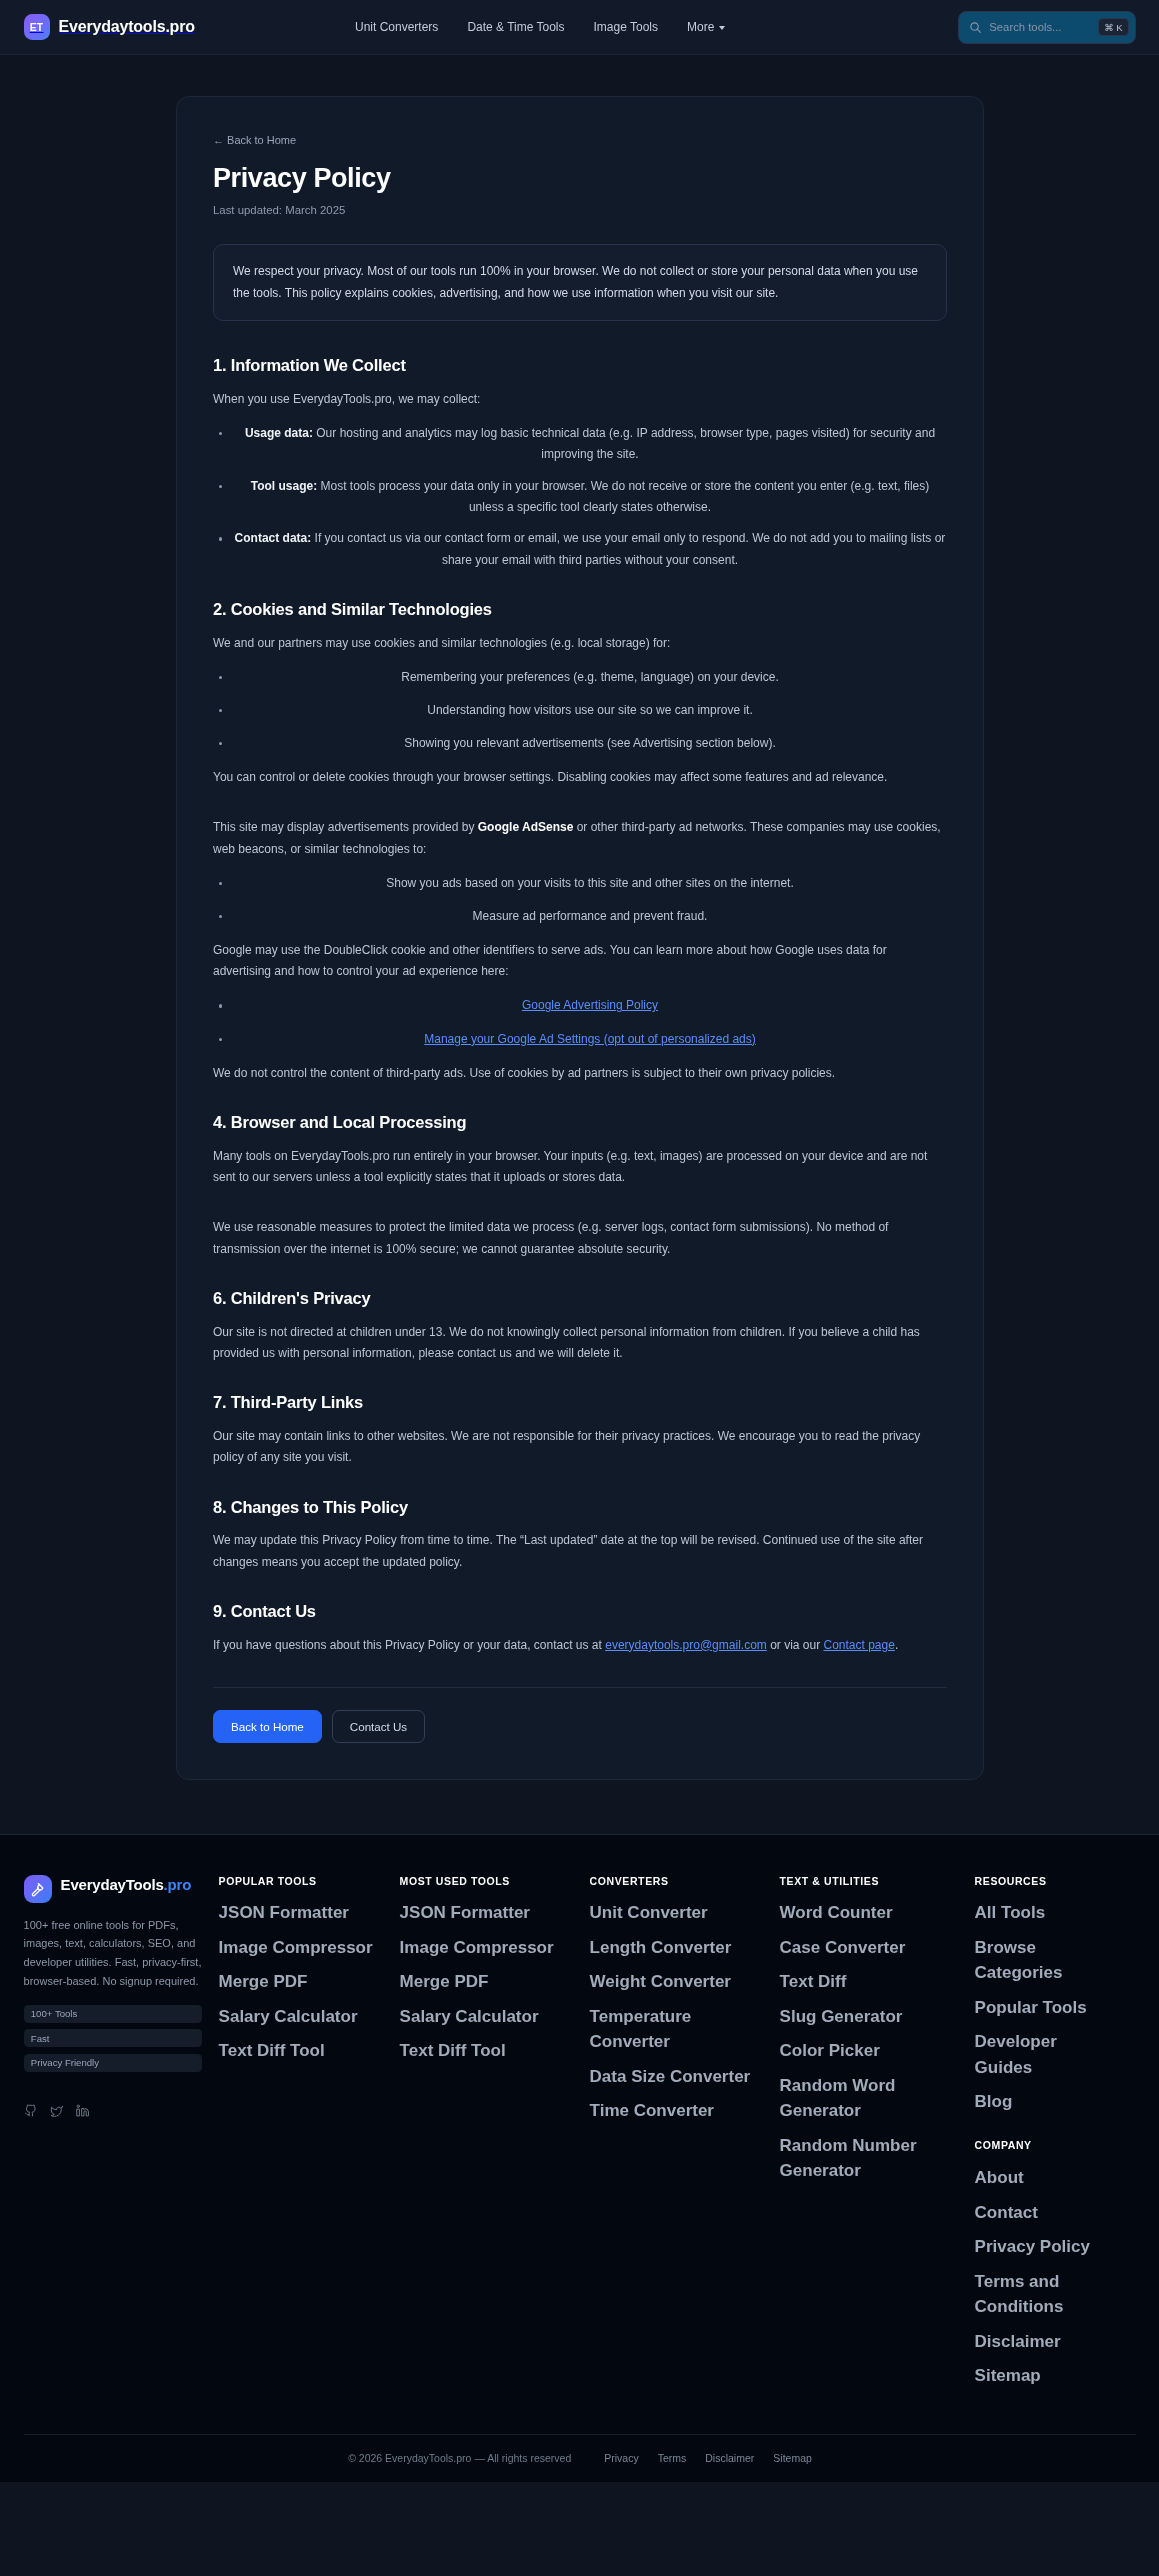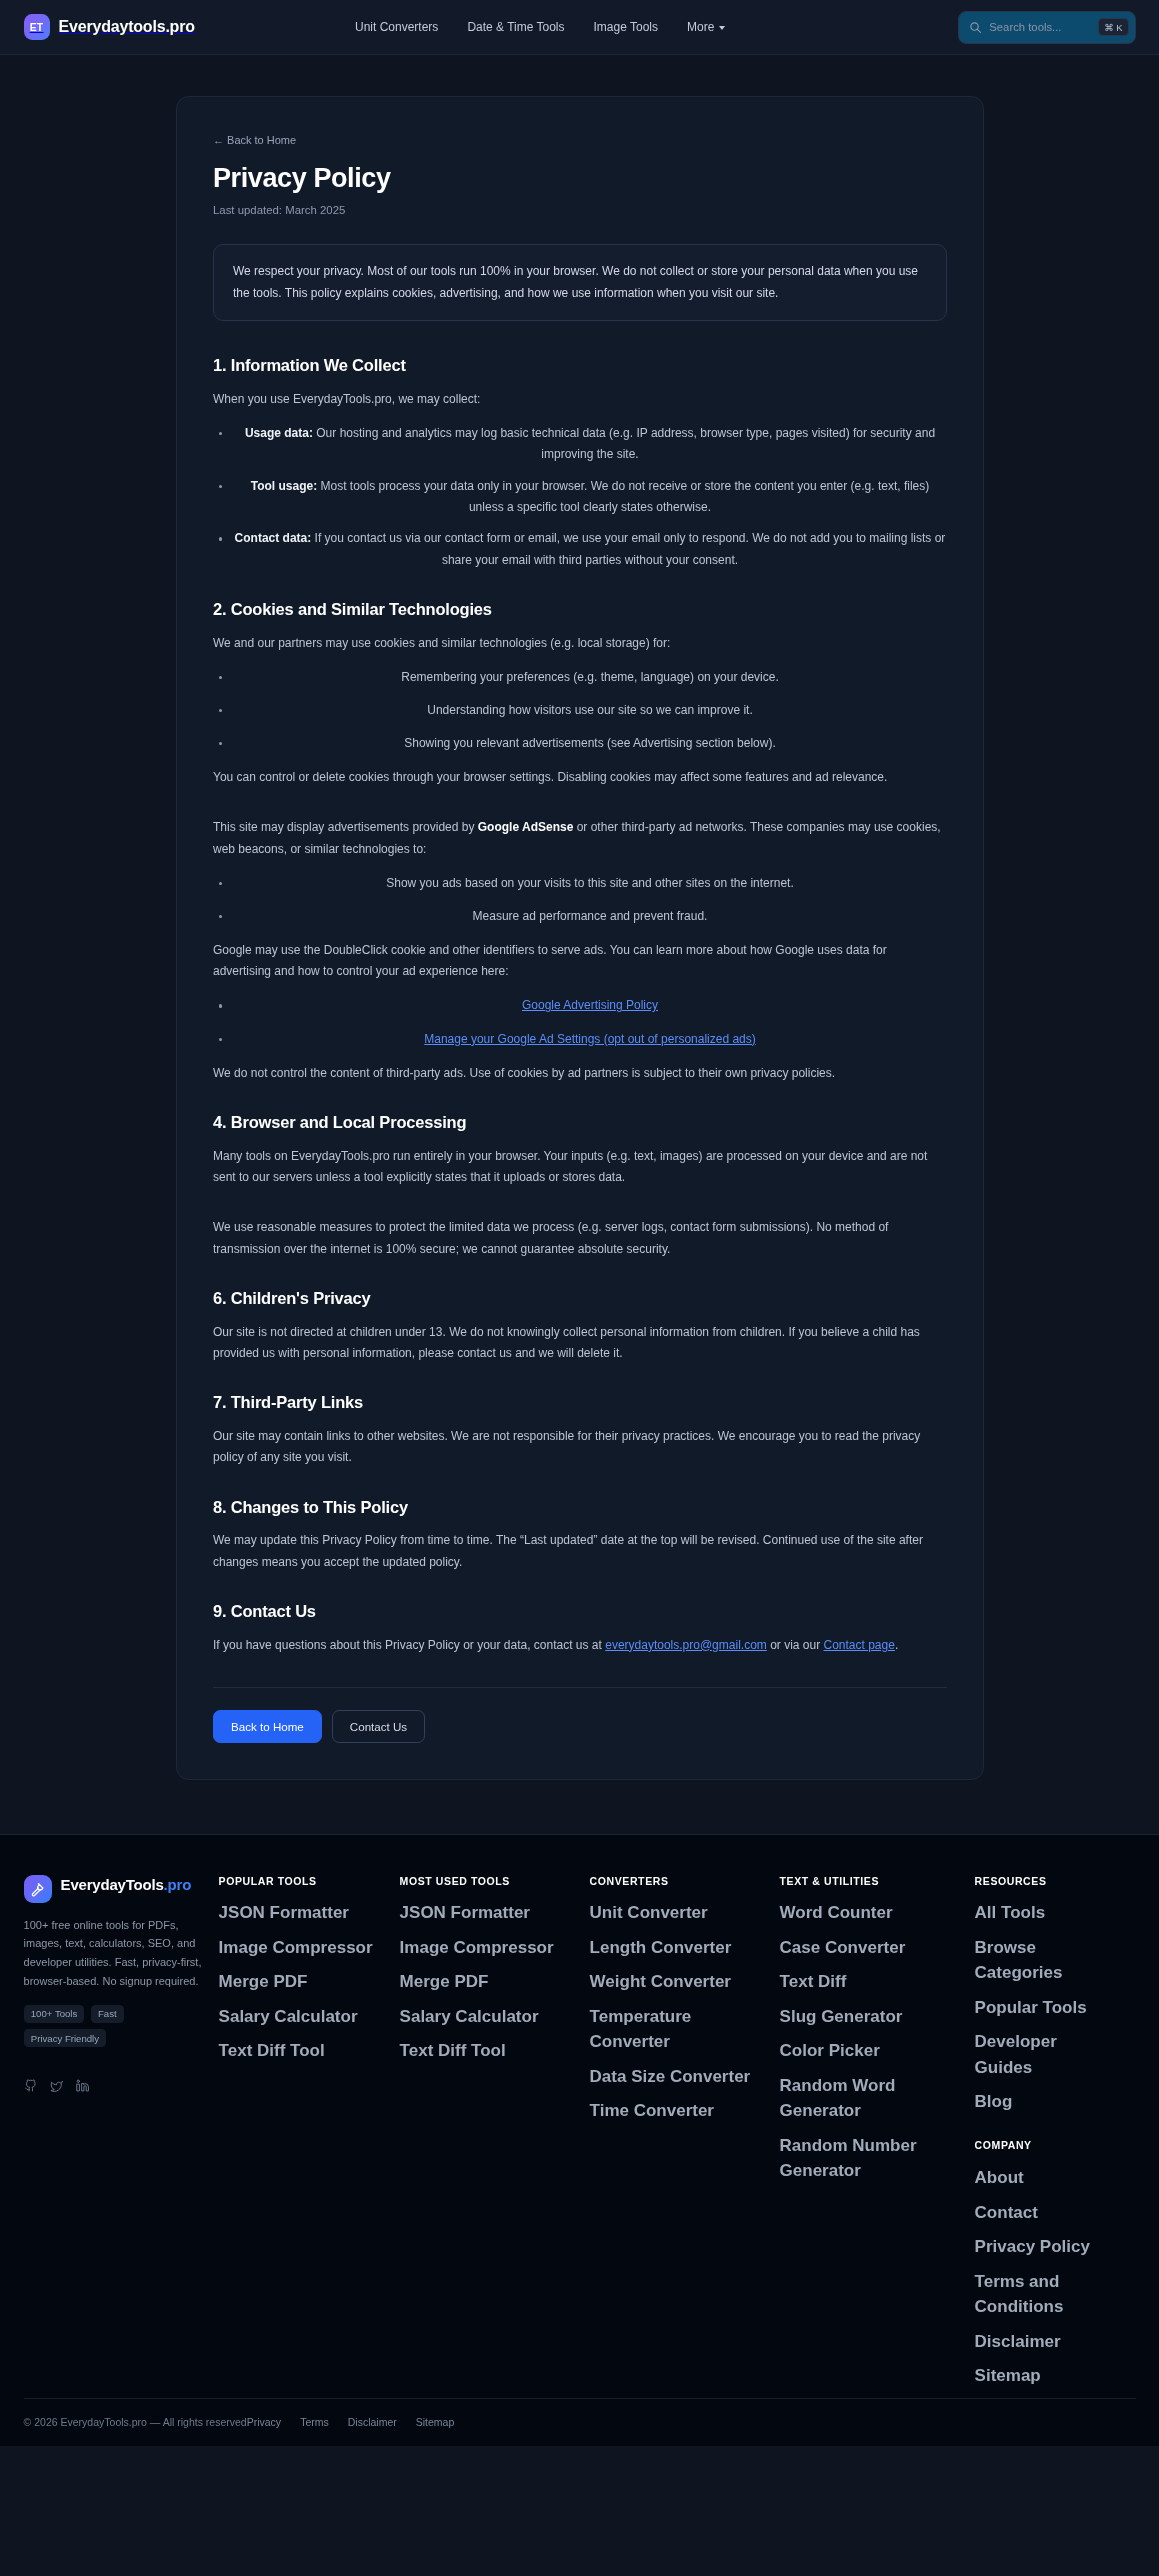--- a/index.html
+++ b/index.html
@@ -208,21 +208,21 @@
     border-radius: 9px;
     background: linear-gradient(135deg, #7b5cf7 0%, #5b6ff9 60%, #2f7ffb 100%);
     display: flex; align-items: center; justify-content: center;
   }
   .fbrand-name {
     color: #ffffff; font-size: 15px; font-weight: bold;
     line-height: 1.3; letter-spacing: -0.2px;
   }
   .fbrand-name .tld { color: #3b82f6; }
   .fdesc { color: #8d97a8; font-size: 11px; line-height: 1.72; margin-bottom: 13.6px; }
-  .badges { display: flex; flex-wrap: wrap; gap: 6.3px; margin-bottom: 32px; }
+  .badges { display: flex; flex-wrap: wrap; gap: 6.3px; margin-bottom: 32px; flex-direction: column; }
   .badge {
     background: #151d2b;
     color: #9aa4b5;
     font-size: 9.6px;
     border-radius: 4.5px;
     padding: 3.6px 7.2px;
   }
   .socials { display: flex; gap: 12.7px; align-items: center; }
   .social-ico { display: block; }
 
@@ -239,25 +239,27 @@
   .flinks a {
     color: #a2abba;
     font-size: 17px;
     text-decoration: none;
     line-height: 1.5;
     display: inline-block;
     font-weight: bold;
   }
 
   .footer-bottom {
+    margin-top: 36px;
     border-top: 0.9px solid #161f2d;
     padding: 17px 0 18px;
     display: flex;
     align-items: center;
-    justify-content: flex-start;
+    justify-content: center;
+    gap: 33px;
   }
   .copyright { color: #6f7a8c; font-size: 10.5px; }
   .bottom-links { display: flex; gap: 19px; }
   .bottom-links a { color: #7c8699; font-size: 10.5px; text-decoration: none; }
 </style>
 </head>
 <body>
 
 <header class="site-header">
   <a class="brand" href="#">

